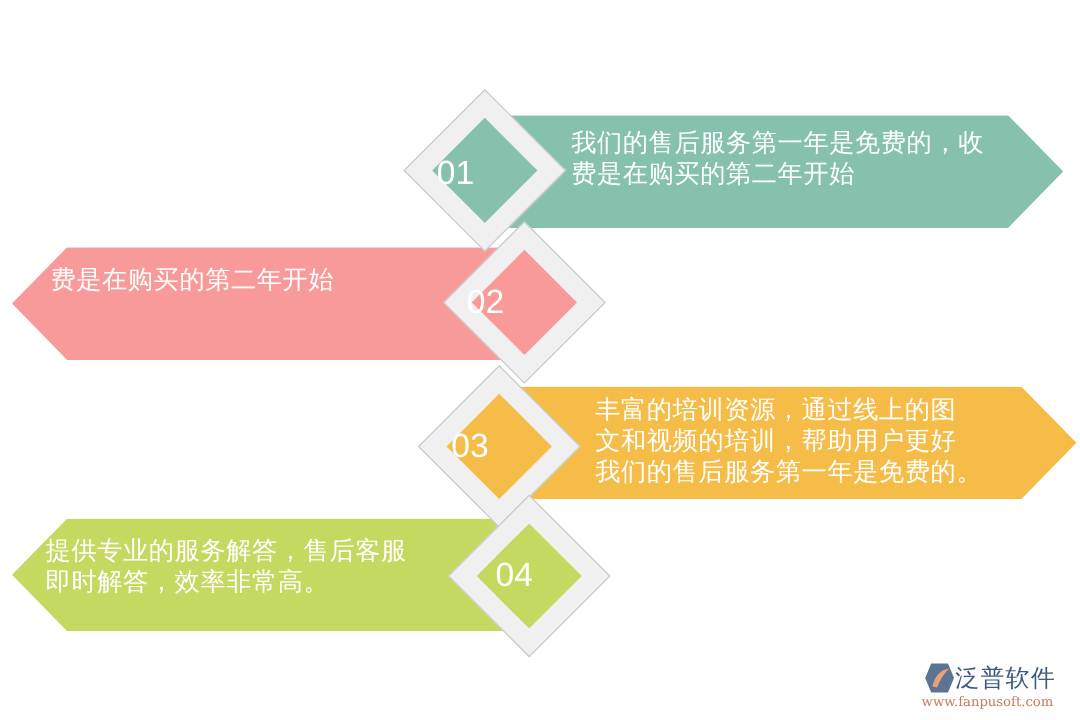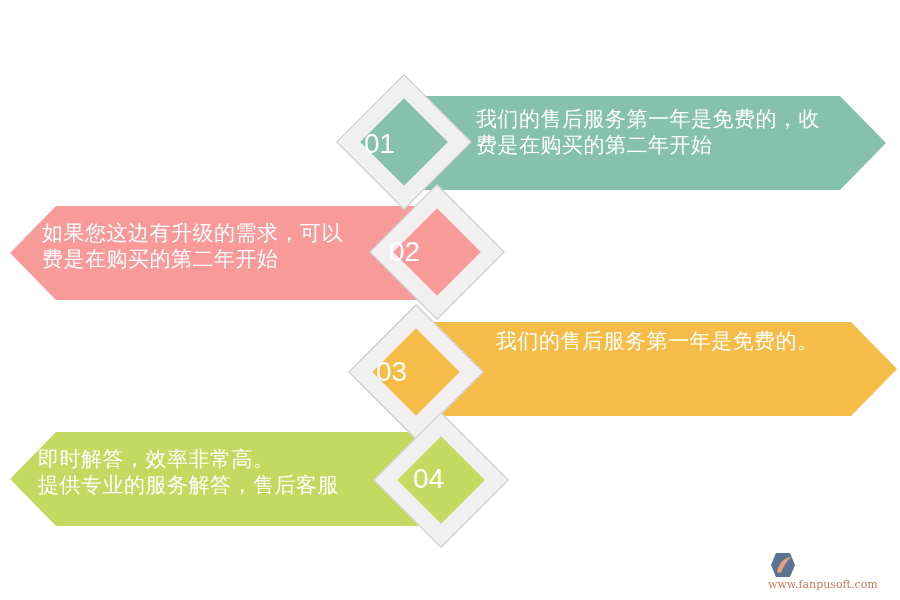--- a/index.html
+++ b/index.html
@@ -40,33 +40,34 @@
 <body>
 
 <div class="banner right" style="left:420px; top:96px; width:466px; background:#85C1AD;"></div>
 <div class="banner-text" style="left:476px; top:106px;">
   <div>我们的售后服务第一年是免费的，收</div>
   <div>费是在购买的第二年开始</div>
 </div>
 
 <div class="banner left" style="left:10px; top:206px; width:420px; background:#F99A9A;"></div>
 <div class="banner-text" style="left:42px; top:220px;">
-  <div>如果您这边有升级的需求，可以</div>
   <div>费是在购买的第二年开始</div>
 </div>
 
 <div class="banner right" style="left:430px; top:322px; width:467px; background:#F5BC47;"></div>
 <div class="banner-text" style="left:496px; top:328px;">
+  <div>丰富的培训资源，通过线上的图</div>
+  <div>文和视频的培训，帮助用户更好</div>
   <div>我们的售后服务第一年是免费的。</div>
 </div>
 
 <div class="banner left" style="left:10px; top:432px; width:430px; background:#C4D95F;"></div>
 <div class="banner-text" style="left:38px; top:446px;">
+  <div>提供专业的服务解答，售后客服</div>
   <div>即时解答，效率非常高。</div>
-  <div>提供专业的服务解答，售后客服</div>
 </div>
 
 <div class="diamond" style="left:356px; top:94px;">
   <div class="inner" style="background:#85C1AD;"></div>
 </div>
 <div class="num" style="left:364px; top:124px;">01</div>
 
 <div class="diamond" style="left:389px; top:204px;">
   <div class="inner" style="background:#F99A9A;"></div>
 </div>
@@ -80,14 +81,15 @@
 <div class="diamond" style="left:393px; top:432px;">
   <div class="inner" style="background:#C4D95F;"></div>
 </div>
 <div class="num" style="left:413px; top:459px;">04</div>
 
 <div class="logo">
   <svg width="28" height="26" viewBox="0 0 28 26" style="position:absolute;left:2px;top:0;">
     <polygon points="8,1 22,1 27,13 22,25 8,25 3,13" fill="#5b7493"></polygon>
     <path d="M9,20 C11,11 16,6 23,5 C18,10 15,15 13,21 Z" fill="#e8a07a"></path>
   </svg>
+  <span class="logo-cn">泛普软件</span>
   <span class="logo-url">www.fanpusoft.com</span>
 </div>
 
 </body></html>

